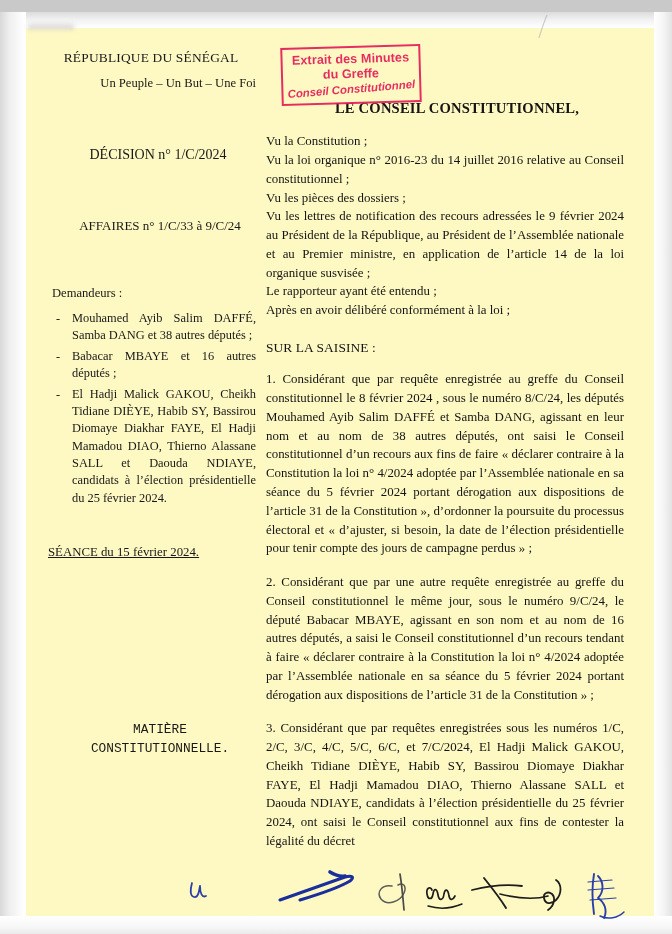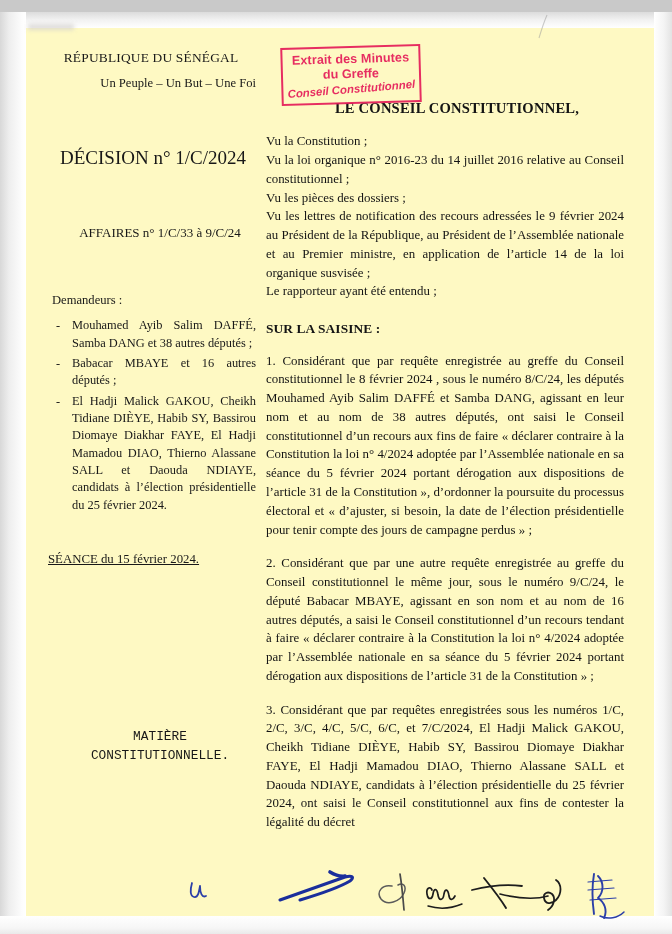--- a/index.html
+++ b/index.html
@@ -85,21 +85,22 @@
     white-space: nowrap;
   }
   .motto {
     text-align: right;
     font-size: 12.6px;
     margin-top: 8px;
     white-space: nowrap;
   }
   .decision-line {
     margin-top: 52px;
-    font-size: 19px;
+    text-align: center;
+    font-size: 14px;
     padding-left: 14px;
   }
   .affaires-line {
     margin-top: 52px;
     text-align: center;
     font-size: 13px;
     padding-left: 18px;
   }
   .demandeurs-head {
     margin-top: 50px;
@@ -161,21 +162,21 @@
   }
   .vu-block p {
     margin: 0;
     text-align: justify;
     text-justify: inter-word;
   }
   .vu-block p.hang {
     text-align: justify;
   }
   .section-head {
-    font-weight: bold;
+    font-weight: normal;
     font-size: 13.4px;
     margin: 18px 0 13px 0;
     letter-spacing: .1px;
   }
   .considerant {
     margin: 0 0 15px 0;
     text-align: justify;
     text-justify: inter-word;
   }
   .considerant:last-child { margin-bottom: 0; }
@@ -261,20 +262,21 @@
   <div class="right-col">
 
     <div class="council-head">LE CONSEIL CONSTITUTIONNEL,</div>
 
     <div class="vu-block">
       <p>Vu la Constitution ;</p>
       <p class="hang">Vu la loi organique n° 2016-23 du 14 juillet 2016 relative au Conseil constitutionnel ;</p>
       <p>Vu les pièces des dossiers ;</p>
       <p class="hang">Vu les lettres de notification des recours adressées le 9 février 2024 au Président de la République, au Président de l’Assemblée nationale et au Premier ministre, en application de l’article 14 de la loi organique susvisée ;</p>
       <p>Le rapporteur ayant été entendu ;</p>
+      <p>Après en avoir délibéré conformément à la loi ;</p>
     </div>
 
     <div class="section-head">SUR LA SAISINE :</div>
 
     <p class="considerant">1. Considérant que par requête enregistrée au greffe du Conseil constitutionnel le 8 février 2024 , sous le numéro 8/C/24, les députés Mouhamed Ayib Salim DAFFÉ et Samba DANG, agissant en leur nom et au nom de 38 autres députés, ont saisi le Conseil constitutionnel d’un recours aux fins de faire « déclarer contraire à la Constitution la loi n° 4/2024 adoptée par l’Assemblée nationale en sa séance du 5 février 2024 portant dérogation aux dispositions de l’article 31 de la Constitution », d’ordonner la poursuite du processus électoral et « d’ajuster, si besoin, la date de l’élection présidentielle pour tenir compte des jours de campagne perdus » ;</p>
     <p class="considerant">2. Considérant que par une autre requête enregistrée au greffe du Conseil constitutionnel le même jour, sous le numéro 9/C/24, le député Babacar MBAYE, agissant en son nom et au nom de 16 autres députés, a saisi le Conseil constitutionnel d’un recours tendant à faire « déclarer contraire à la Constitution la loi n° 4/2024 adoptée par l’Assemblée nationale en sa séance du 5 février 2024 portant dérogation aux dispositions de l’article 31 de la Constitution » ;</p>
     <p class="considerant">3. Considérant que par requêtes enregistrées sous les numéros 1/C, 2/C, 3/C, 4/C, 5/C, 6/C, et 7/C/2024, El Hadji Malick GAKOU, Cheikh Tidiane DIÈYE, Habib SY, Bassirou Diomaye Diakhar FAYE, El Hadji Mamadou DIAO, Thierno Alassane SALL et Daouda NDIAYE, candidats à l’élection présidentielle du 25 février 2024, ont saisi le Conseil constitutionnel aux fins de contester la légalité du décret</p>
 
   </div>
 

